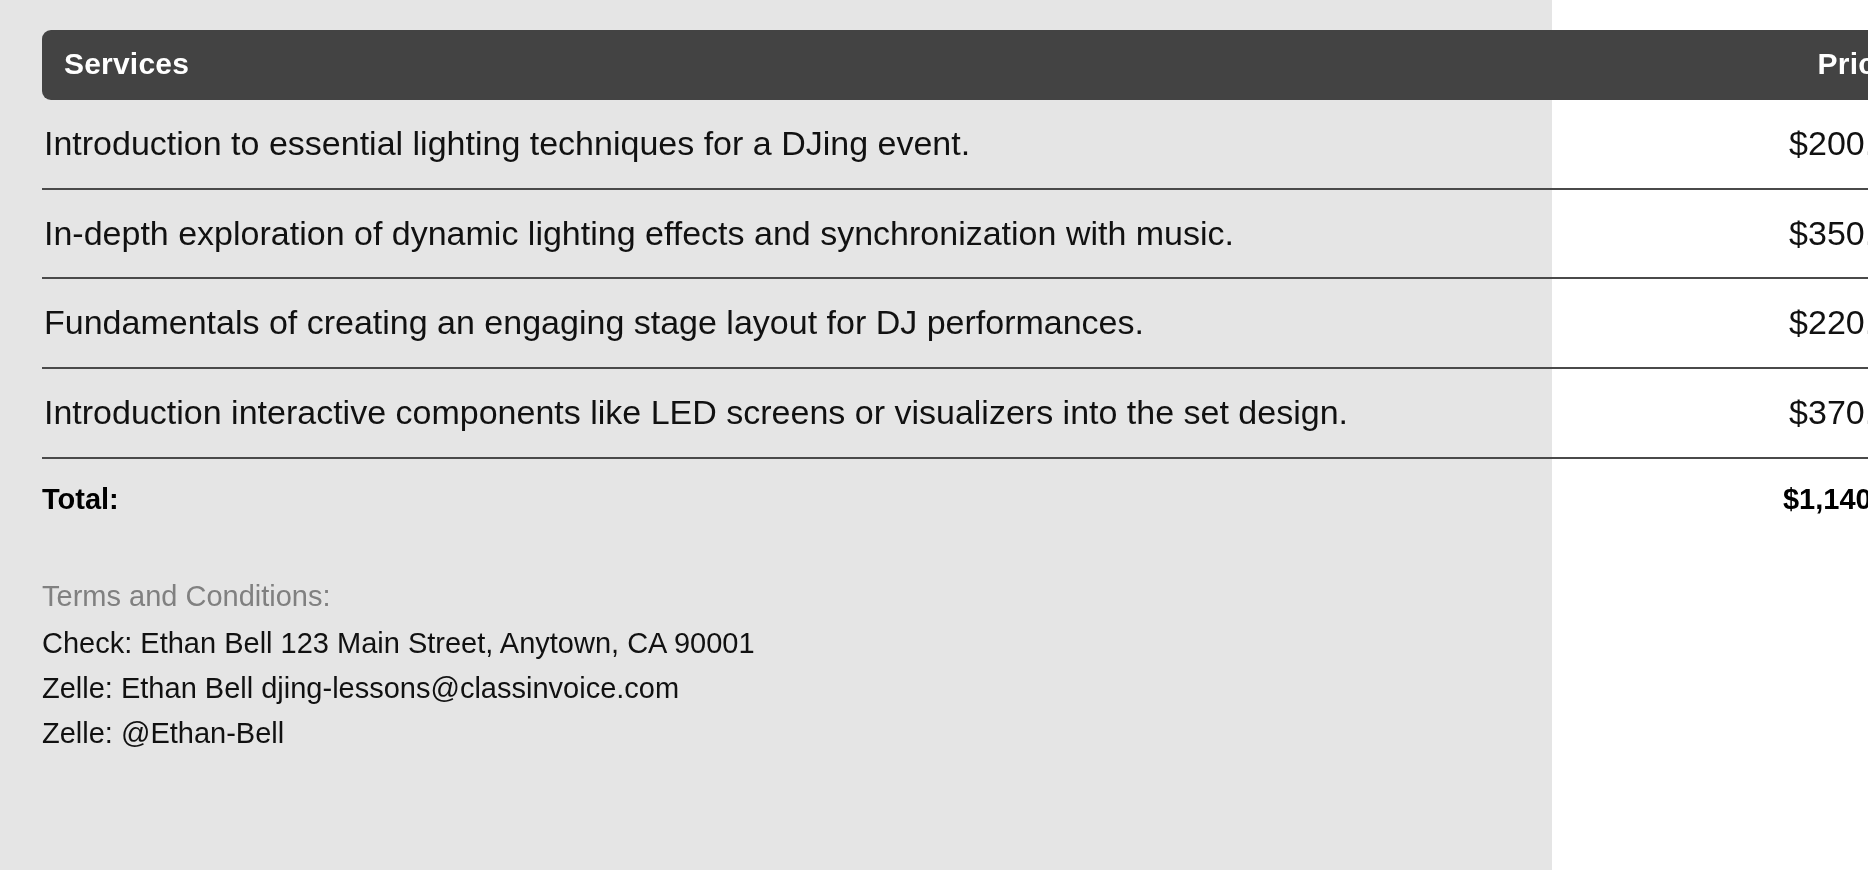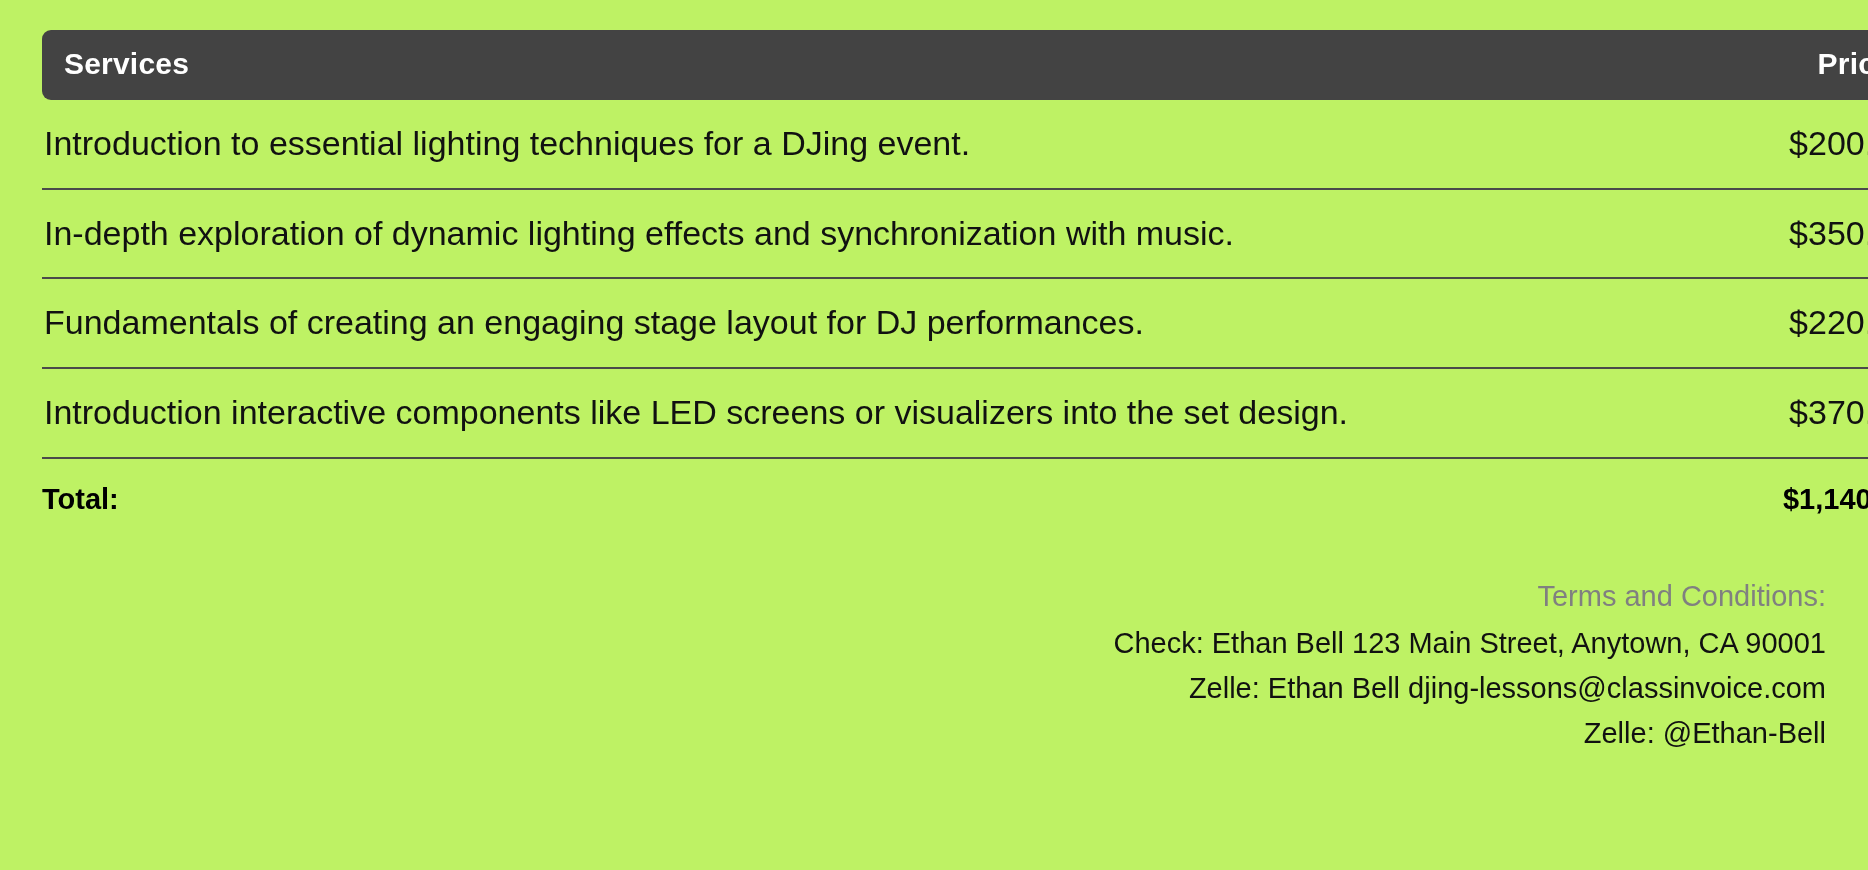--- a/index.html
+++ b/index.html
@@ -10,25 +10,25 @@
   body {
     width: 1868px;
     height: 870px;
     font-family: "Liberation Sans", "DejaVu Sans", sans-serif;
     color: #000000;
     overflow: hidden;
   }
 
   .invoice-sheet {
     position: relative;
-    width: 1868px;
+    width: 1552px;
     height: 870px;
     box-sizing: border-box;
     padding: 30px 42px 0 42px;
-    background: #bef264;
+    background: #e5e5e5;
   }
 
   
   .services-table {
     width: 1784px;
     border-collapse: collapse;
     table-layout: fixed;
   }
 
   .table-head-row {
@@ -86,21 +86,20 @@
   .totals-row .total-value {
     text-align: right;
     padding-right: 2px;
     white-space: nowrap;
   }
 
   
   .terms-block {
     margin-top: 52px;
     padding-left: 0px;
-    text-align: right;
   }
   .terms-heading {
     font-size: 29px;
     color: #808080;
     line-height: 1.58;
     margin: 0 0 1px 0;
   }
   .terms-line {
     font-size: 29px;
     color: #111111;

